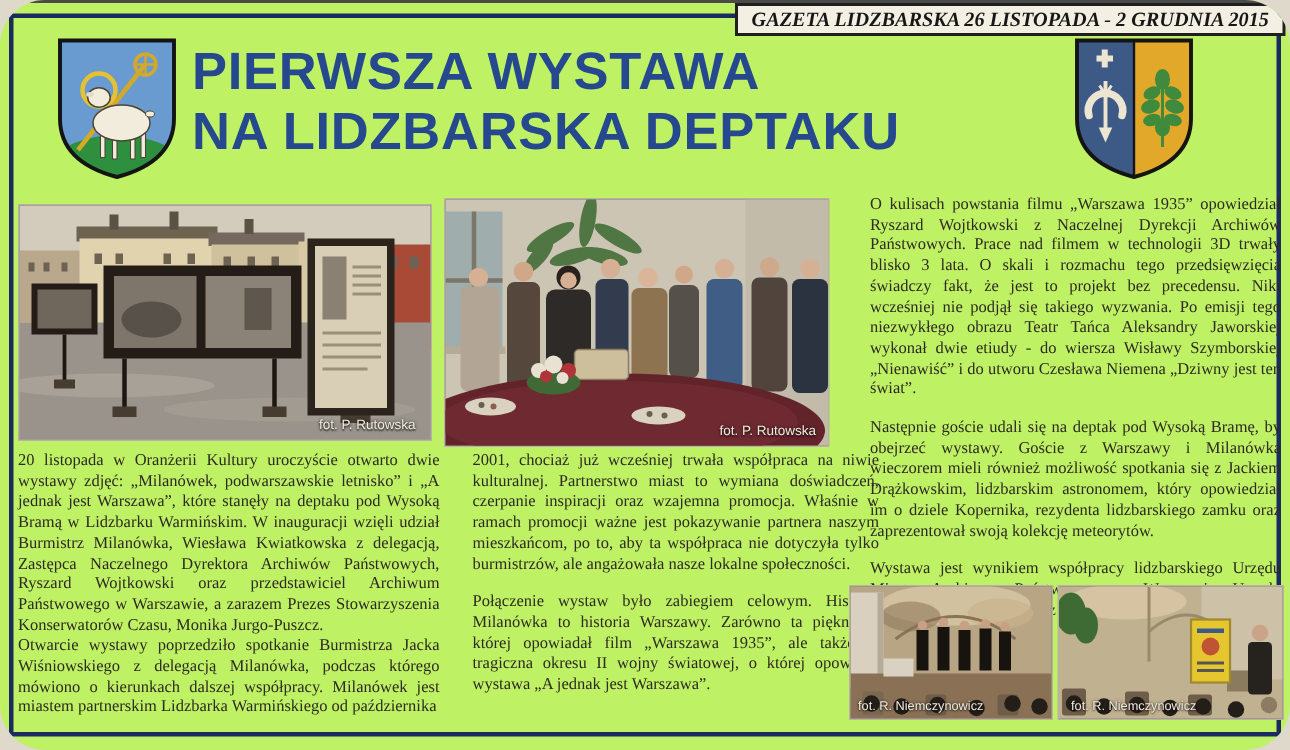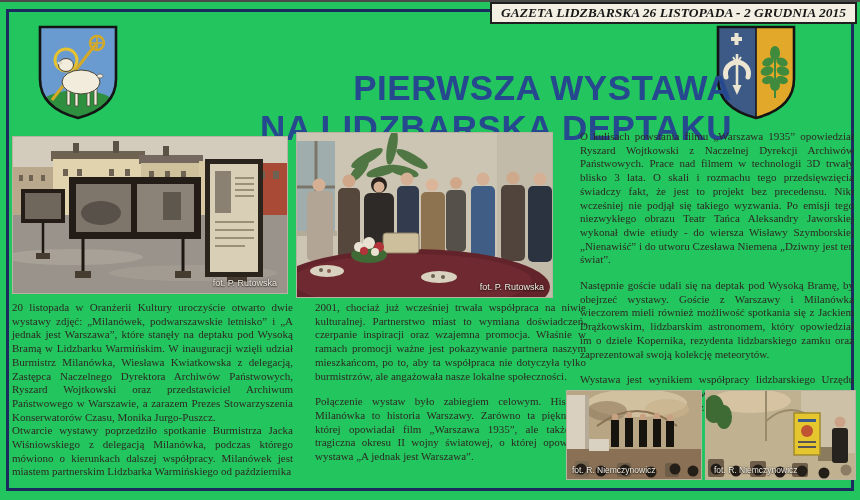--- a/index.html
+++ b/index.html
@@ -3,22 +3,23 @@
 <meta charset="utf-8">
 <style>
   html,body{margin:0;padding:0;}
   body{
     width:860px;height:500px;
     font-family:"Liberation Serif",serif;
     background:#ded9cb;
   }
   #page{
     position:relative;width:860px;height:500px;
-    background:#22c55e;
+    background:#bef264;
     overflow:hidden;
+    border-radius:30px;
   }
   .scan-edge{position:absolute;top:0;left:0;width:860px;height:2px;background:#4a4a48;}
   .border-frame{
     position:absolute;left:6px;top:9px;width:842px;height:476px;
     border:3px solid #1c2b5f;
     pointer-events:none;
   }
   .masthead{
     position:absolute;top:2px;right:3px;
     background:#f3efe2;border:2px solid #1f1f1f;
@@ -26,26 +27,25 @@
     font-family:"Liberation Serif",serif;
     font-style:italic;font-weight:bold;
     font-size:13.5px;line-height:17px;color:#171717;
     white-space:nowrap;z-index:5;
   }
   .crest{position:absolute;top:24px;}
   .crest.left{left:36px;}
   .crest.right{left:713px;}
   .headline{
     position:absolute;left:128px;top:28px;width:604px;
-    text-align:right;
+    text-align:left;
     font-family:"Liberation Sans",sans-serif;
     font-weight:bold;color:#26488e;
     font-size:35px;line-height:40px;
     letter-spacing:0.5px;
-    margin-top:40px;
   }
   .photo{position:absolute;background:#777;box-shadow:0 0 0 1px #b9b2a0;}
   .photo svg{display:block;}
   .photo .cap{
     position:absolute;
     font-family:"Liberation Sans",sans-serif;
     font-size:9px;color:#efece2;
     text-shadow:0 0 2px rgba(20,15,10,.85),0 1px 1px rgba(20,15,10,.6);
     white-space:nowrap;
   }

